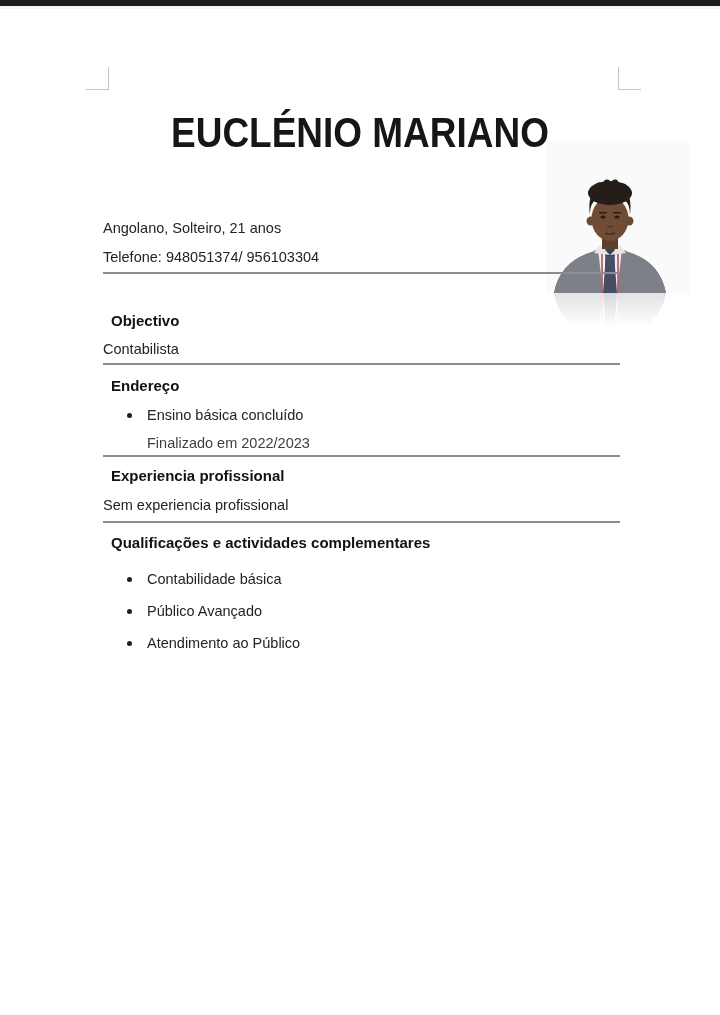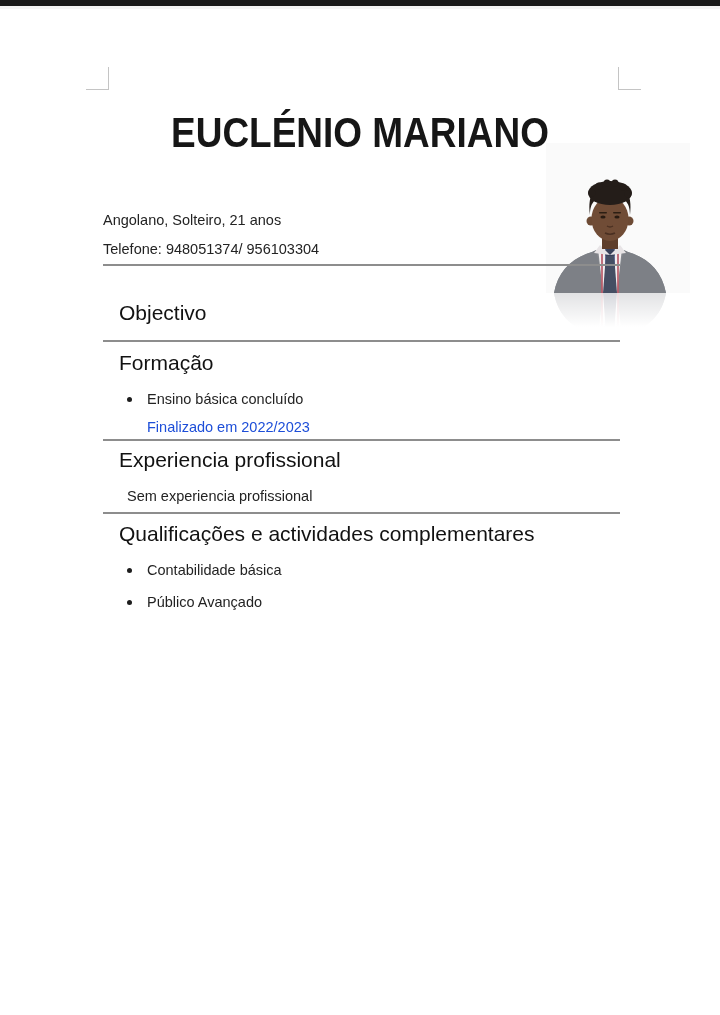--- a/index.html
+++ b/index.html
@@ -20,45 +20,45 @@
   .title {
     position:absolute; top:80px; left:0; width:720px; text-align:center;
     font-size:42px; font-weight:700; line-height:50px; color:#161616;
     transform:scaleX(0.88); transform-origin:center; letter-spacing:0;
     white-space:nowrap;
   }
 
   .photo-wrap { position:absolute; left:546px; top:143px; width:144px; height:190px; }
   .photo-wrap svg { display:block; }
 
-  .content { position:absolute; left:103px; top:206px; width:517px; font-size:14.5px; }
+  .content { position:absolute; left:103px; top:214px; width:517px; font-size:14.5px; }
   .content p { margin:0; }
   .info-line { line-height:29px; color:#232323; }
   .rule { height:0; border-top:2px solid #8d8d8d; }
   .rule.r1 { margin-top:0; }
   .rule.r2 { margin-top:4px; }
   .rule.r3 { margin-top:2px; }
   .rule.r4 { margin-top:6px; }
   h2.sec {
-    margin:16px; font-size:21px; font-weight:400; color:#121212; line-height:22px;
+    margin:8px; font-size:15px; font-weight:700; color:#121212; line-height:22px;
   }
   h2.obj  { margin-top:36px; }
   h2.form { margin-top:10px; }
   h2.exp  { margin-top:8px; }
   h2.qual { margin-top:9px; }
   .body-line { line-height:19px; margin-top:8px !important; color:#232323; }
-  .body-line.exp-body { margin-top:9px !important;margin-left:24px; }
+  .body-line.exp-body { margin-top:9px !important; }
 
   .bullet-item { position:relative; padding-left:44px; line-height:19px; color:#232323; }
   .bullet-item .dot {
     position:absolute; left:24px; top:7px; width:5px; height:5px;
     border-radius:50%; background:#1d1d1d;
   }
   .b-edu1 { margin-top:9px; }
-  .b-note { padding-left:44px; line-height:19px; margin-top:9px !important; color:#1d4ed8; }
+  .b-note { padding-left:44px; line-height:19px; margin-top:9px !important; color:#404040; }
   .b-edu2 { margin-top:36px; }
   .b-q1 { margin-top:16px; }
   .b-q2, .b-q3, .b-q4 { margin-top:13px; }
 </style>
 </head>
 <body>
 
 <div class="page">
 
   <div class="top-bar"></div>
@@ -131,24 +131,25 @@
   </div>
 
   <div class="content">
 
     <p class="info-line">Angolano, Solteiro, 21 anos</p>
     <p class="info-line">Telefone: 948051374/ 956103304</p>
 
     <div class="rule r1"></div>
 
     <h2 class="sec obj">Objectivo</h2>
+    <p class="body-line">Contabilista</p>
 
     <div class="rule r2"></div>
 
-    <h2 class="sec form">Formação</h2>
+    <h2 class="sec form">Endereço</h2>
 
     <div class="bullet-item b-edu1">
       <span class="dot"></span>
       <span>Ensino básica concluído</span>
     </div>
     <p class="b-note">Finalizado em 2022/2023</p>
 
     <div class="rule r3"></div>
 
     <h2 class="sec exp">Experiencia profissional</h2>
@@ -159,15 +160,19 @@
     <h2 class="sec qual">Qualificações e actividades complementares</h2>
 
     <div class="bullet-item b-q1">
       <span class="dot"></span>
       <span>Contabilidade básica</span>
     </div>
     <div class="bullet-item b-q2">
       <span class="dot"></span>
       <span>Público Avançado</span>
     </div>
+    <div class="bullet-item b-q3">
+      <span class="dot"></span>
+      <span>Atendimento ao Público</span>
+    </div>
 
   </div>
 </div>
 
 </body></html>

